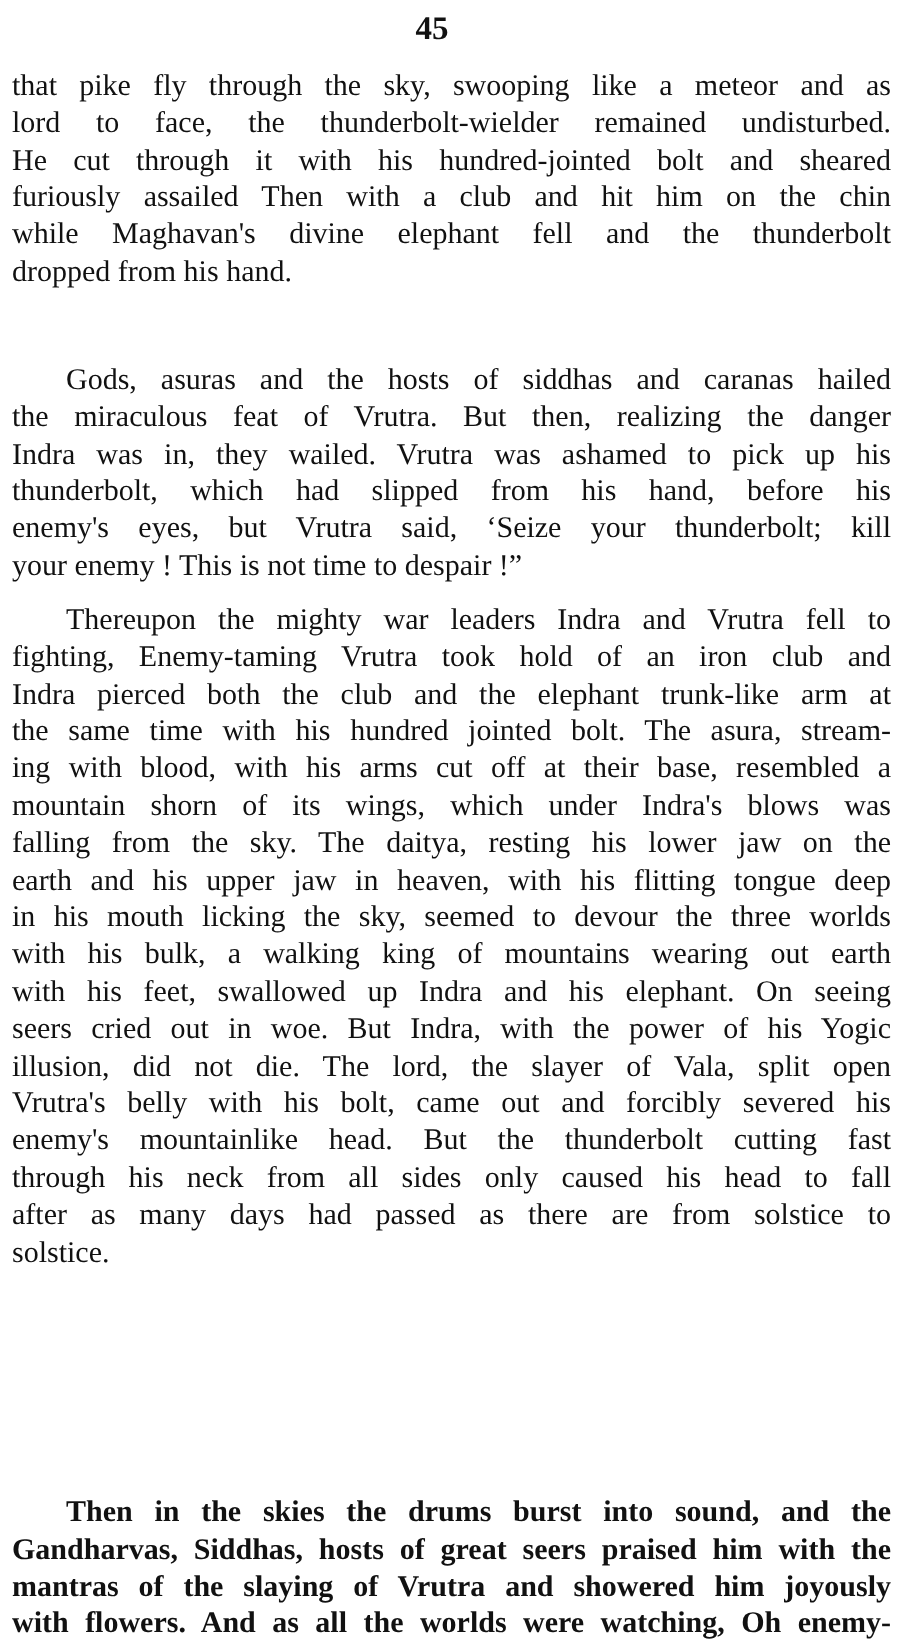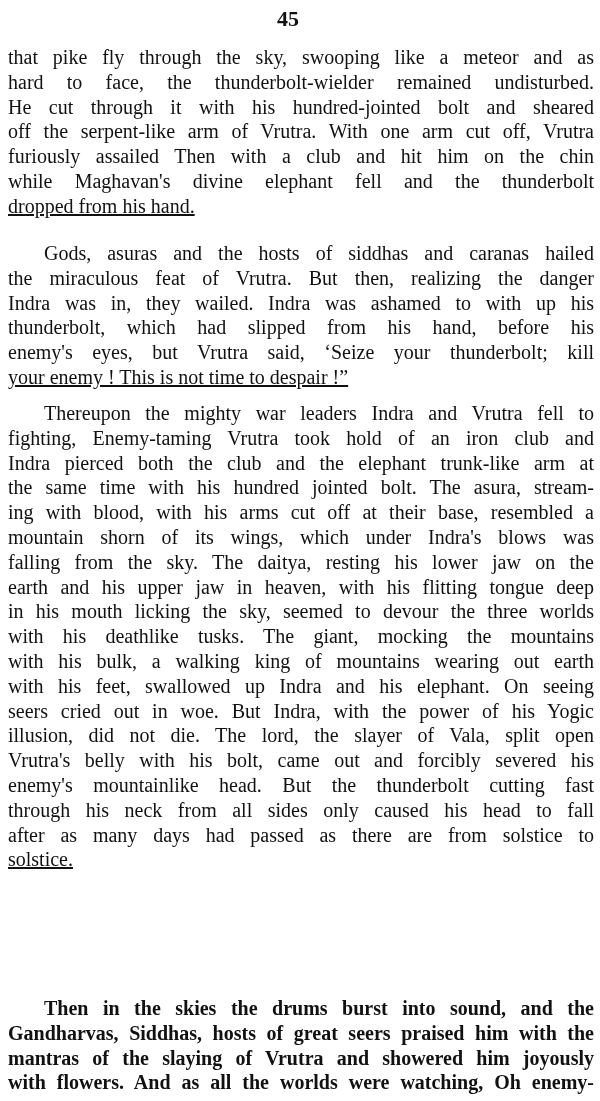--- a/index.html
+++ b/index.html
@@ -36,65 +36,62 @@
     display: block;
     height: 24.8px;
     white-space: nowrap;
     text-align: justify;
     text-align-last: justify;
     overflow: hidden;
   }
   .line.last {
     text-align: left;
     text-align-last: left;
-    text-decoration: underline;
   }
   .line.indent {
     padding-left: 36px;
   }
   #p1 { top: 45px; }
   #p2 { top: 241px; }
   #p3 { top: 401px; }
   #p4 { top: 996px; font-weight: bold; }
 </style>
 </head>
 <body>
 
 <div class="page-number">45</div>
 
 <div class="para" id="p1">
   <span class="line">that pike fly through the sky, swooping like a meteor and as</span>
-  <span class="line">hard to face, the thunderbolt-wielder remained undisturbed.</span>
+  <span class="line">lord to face, the thunderbolt-wielder remained undisturbed.</span>
   <span class="line">He cut through it with his hundred-jointed bolt and sheared</span>
-  <span class="line">off the serpent-like arm of Vrutra. With one arm cut off, Vrutra</span>
   <span class="line">furiously assailed Then with a club and hit him on the chin</span>
   <span class="line">while Maghavan's divine elephant fell and the thunderbolt</span>
   <span class="line last">dropped from his hand.</span>
 </div>
 
 <div class="para" id="p2">
   <span class="line indent">Gods, asuras and the hosts of siddhas and caranas hailed</span>
   <span class="line">the miraculous feat of Vrutra. But then, realizing the danger</span>
-  <span class="line">Indra was in, they wailed. Indra was ashamed to with up his</span>
+  <span class="line">Indra was in, they wailed. Vrutra was ashamed to pick up his</span>
   <span class="line">thunderbolt, which had slipped from his hand, before his</span>
   <span class="line">enemy's eyes, but Vrutra said, ‘Seize your thunderbolt; kill</span>
   <span class="line last">your enemy ! This is not time to despair !”</span>
 </div>
 
 <div class="para" id="p3">
   <span class="line indent">Thereupon the mighty war leaders Indra and Vrutra fell to</span>
   <span class="line">fighting, Enemy-taming Vrutra took hold of an iron club and</span>
   <span class="line">Indra pierced both the club and the elephant trunk-like arm at</span>
   <span class="line">the same time with his hundred jointed bolt. The asura, stream-</span>
   <span class="line">ing with blood, with his arms cut off at their base, resembled a</span>
   <span class="line">mountain shorn of its wings, which under Indra's blows was</span>
   <span class="line">falling from the sky. The daitya, resting his lower jaw on the</span>
   <span class="line">earth and his upper jaw in heaven, with his flitting tongue deep</span>
   <span class="line">in his mouth licking the sky, seemed to devour the three worlds</span>
-  <span class="line">with his deathlike tusks. The giant, mocking the mountains</span>
   <span class="line">with his bulk, a walking king of mountains wearing out earth</span>
   <span class="line">with his feet, swallowed up Indra and his elephant. On seeing</span>
   <span class="line">seers cried out in woe. But Indra, with the power of his Yogic</span>
   <span class="line">illusion, did not die. The lord, the slayer of Vala, split open</span>
   <span class="line">Vrutra's belly with his bolt, came out and forcibly severed his</span>
   <span class="line">enemy's mountainlike head. But the thunderbolt cutting fast</span>
   <span class="line">through his neck from all sides only caused his head to fall</span>
   <span class="line">after as many days had passed as there are from solstice to</span>
   <span class="line last">solstice.</span>
 </div>

